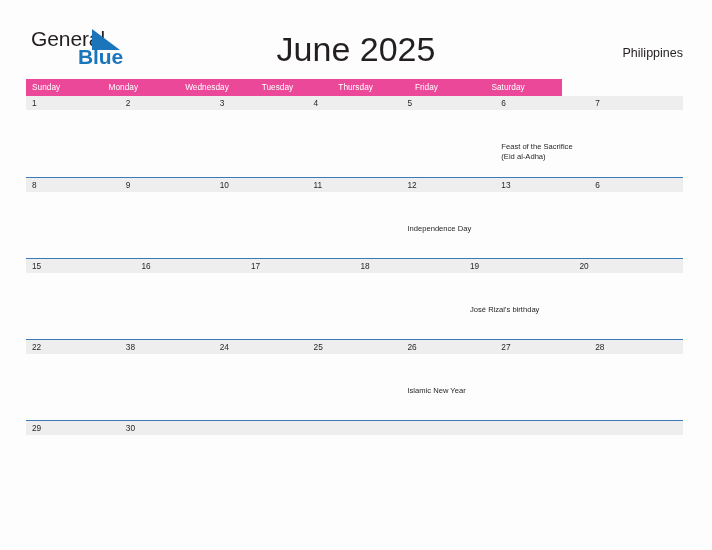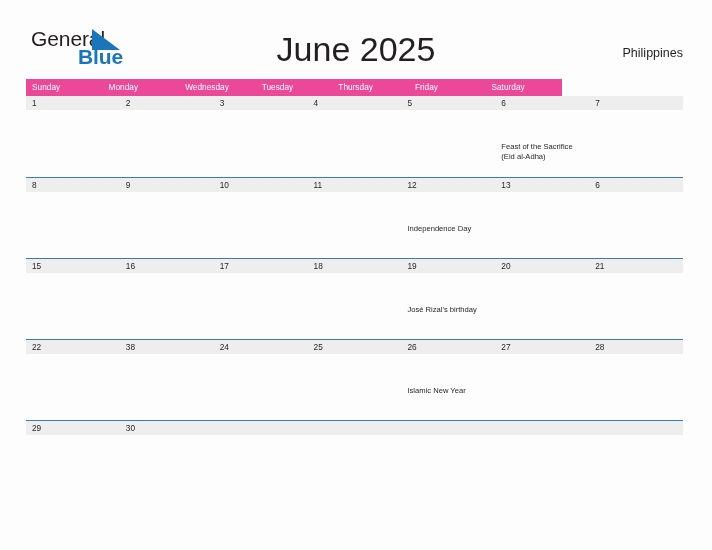--- a/index.html
+++ b/index.html
@@ -278,23 +278,20 @@
             </div>
             <div class="day-cell">
               <span class="day-num">19</span>
               <div class="day-events">
                 <div class="event">José Rizal's birthday</div>
               </div>
             </div>
             <div class="day-cell">
               <span class="day-num">20</span>
             </div>
-            <div class="day-cell">
-              <span class="day-num">21</span>
-            </div>
           </div>
         </div>
         <div class="week-row">
           <div class="daterail"></div>
           <div class="week-cells">
             <div class="day-cell">
               <span class="day-num">22</span>
             </div>
             <div class="day-cell">
               <span class="day-num">38</span>

